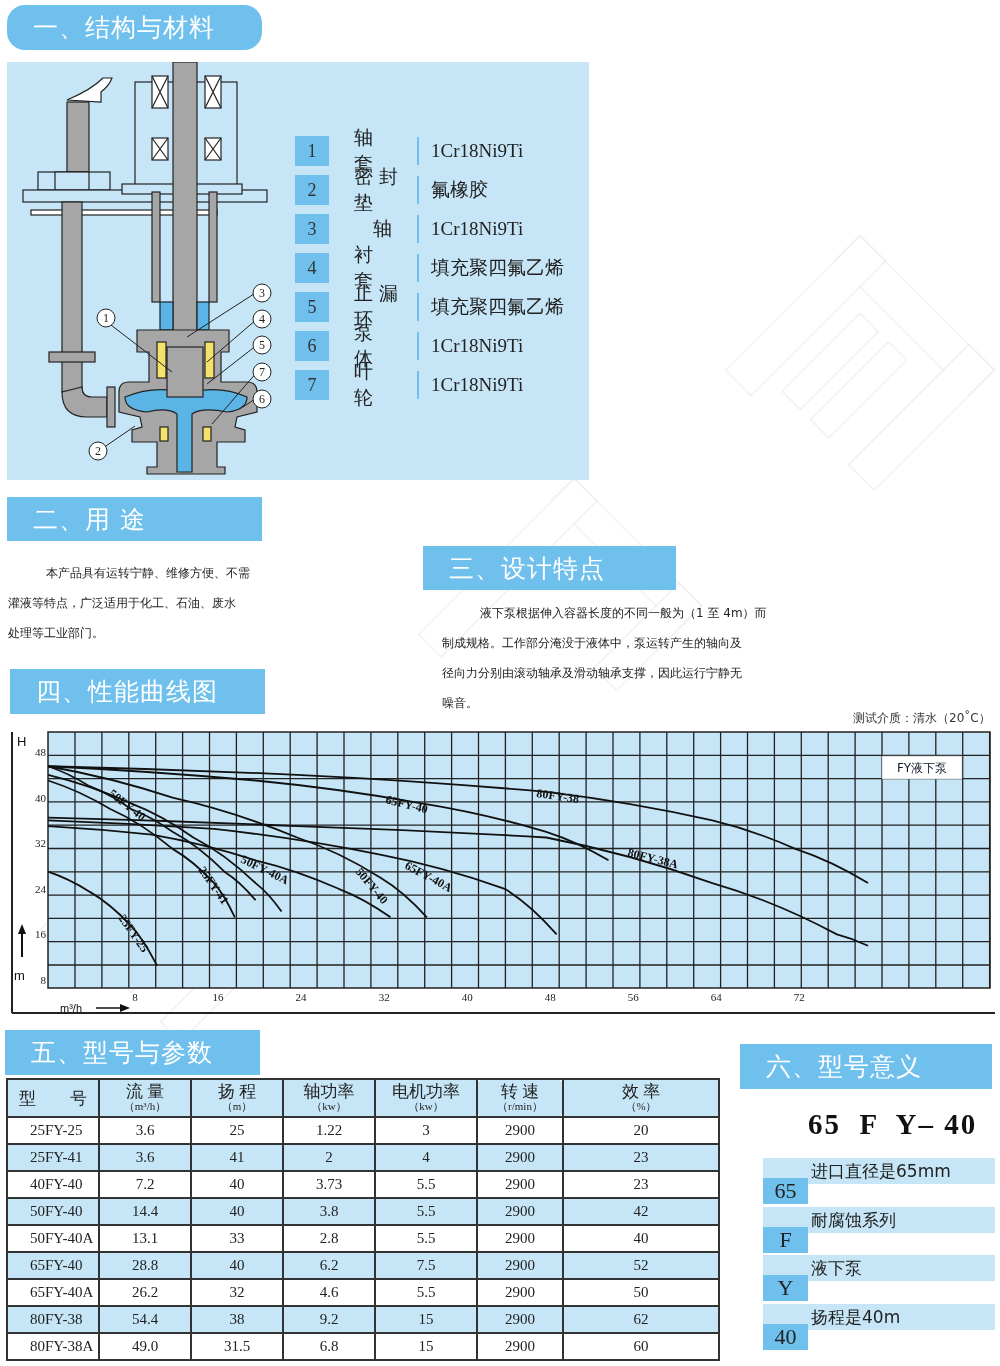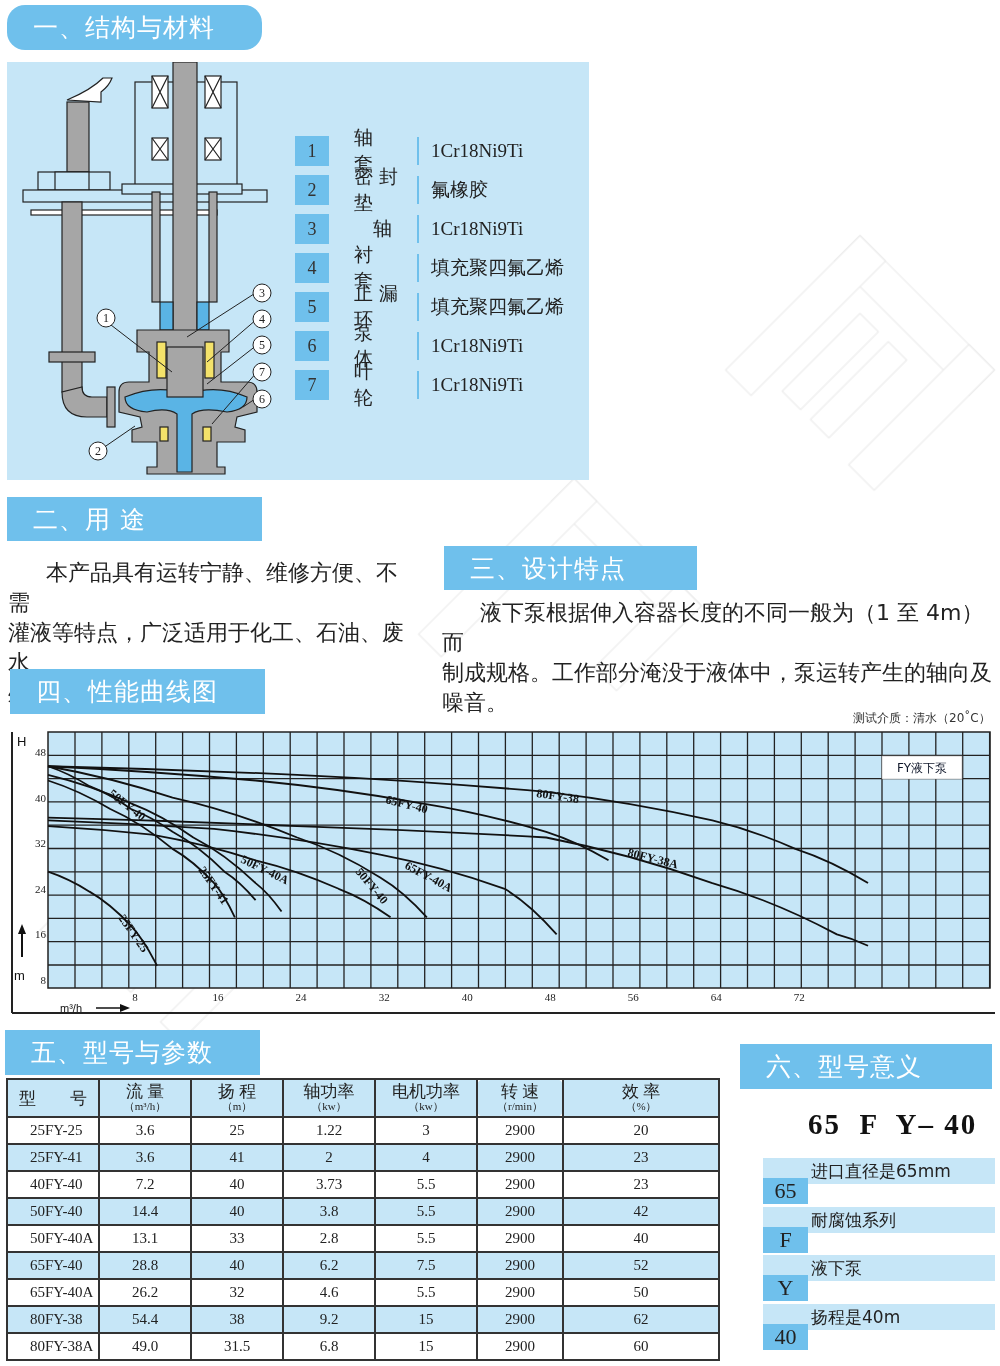--- a/index.html
+++ b/index.html
@@ -5,21 +5,21 @@
   * { box-sizing: border-box; margin: 0; padding: 0; }
   body { width: 1000px; height: 1366px; background: #ffffff; position: relative; overflow: hidden; font-family: "DejaVu Sans", sans-serif; color: #222; }
   .section-header { position: absolute; background: #6fc0ec; color: #ffffff; font-size: 25px; padding-left: 26px; display: flex; align-items: center; letter-spacing: 1px; }
   .panel { position: absolute; background: #c6e6f7; }
   .mat-row { position: absolute; left: 295px; height: 32px; display: flex; align-items: center; }
   .mat-num { width: 34px; height: 30px; background: #6fc0ec; color: #333; font-family: "Liberation Serif", serif; font-size: 18px; display: flex; align-items: center; justify-content: center; }
   .mat-name { width: 88px; padding-left: 25px; font-size: 19px; color: #222; letter-spacing: 0; }
   .mat-sep { width: 2px; height: 28px; background: #6fc0ec; margin-right: 12px; }
   .mat-val { font-size: 19px; color: #222; }
   .mat-val.serif { font-family: "Liberation Serif", serif; }
-  .para { position: absolute; font-size: 22px; line-height: 30px; color: #222; }
+  .para { position: absolute; font-size: 12px; line-height: 30px; color: #222; }
   .chart-note { position: absolute; font-size: 12px; color: #333; }
   table.params { position: absolute; left: 6px; top: 1078px; width: 714px; border-collapse: collapse; font-family: "Liberation Serif", serif; }
   table.params th, table.params td { border: 2px solid #333; text-align: center; font-weight: normal; color: #222; }
   table.params th { background: #c6e6f7; height: 38px; font-size: 17px; line-height: 17px; }
   table.params th .unit { display: block; font-size: 11px; line-height: 13px; }
   table.params td { height: 27px; font-size: 15px; }
   table.params tr.alt td { background: #c6e6f7; }
   table.params td.model { text-align: left; padding-left: 22px; }
   .meaning-title { position: absolute; left: 808px; top: 1108px; font-family: "Liberation Serif", serif; font-weight: bold; font-size: 29px; color: #111; letter-spacing: 2px; }
   .meaning-row { position: absolute; left: 763px; width: 232px; height: 26px; background: #c6e6f7; display: flex; align-items: center; }
@@ -171,26 +171,27 @@
 
 <div class="section-header" style="left:7px;top:497px;width:255px;height:44px;">
   <span>二、用 途</span>
 </div>
 <div class="para" style="left:8px;top:558px;width:410px;">
   <div style="text-indent:38px;">本产品具有运转宁静、维修方便、不需</div>
   <div>灌液等特点，广泛适用于化工、石油、废水</div>
   <div>处理等工业部门。</div>
 </div>
 
-<div class="section-header" style="left:444px;top:546px;width:253px;height:44px;">
+<div class="section-header" style="left:423px;top:546px;width:253px;height:44px;">
   <span>三、设计特点</span>
 </div>
 <div class="para" style="left:442px;top:598px;width:555px;">
   <div style="text-indent:38px;">液下泵根据伸入容器长度的不同一般为（1 至 4m）而</div>
   <div>制成规格。工作部分淹没于液体中，泵运转产生的轴向及</div>
+  <div>径向力分别由滚动轴承及滑动轴承支撑，因此运行宁静无</div>
   <div>噪音。</div>
 </div>
 
 <div class="section-header" style="left:10px;top:669px;width:255px;height:45px;">
   <span>四、性能曲线图</span>
 </div>
 <div class="chart-note" style="left:853px;top:710px;">测试介质：清水（20˚C）</div>
 
 <svg id="perf-chart" width="1000" height="310" viewBox="0 705 1000 310" style="position:absolute;left:0;top:705px;">
   <line x1="12" y1="732" x2="12" y2="1013" stroke="#222" stroke-width="2"></line>

